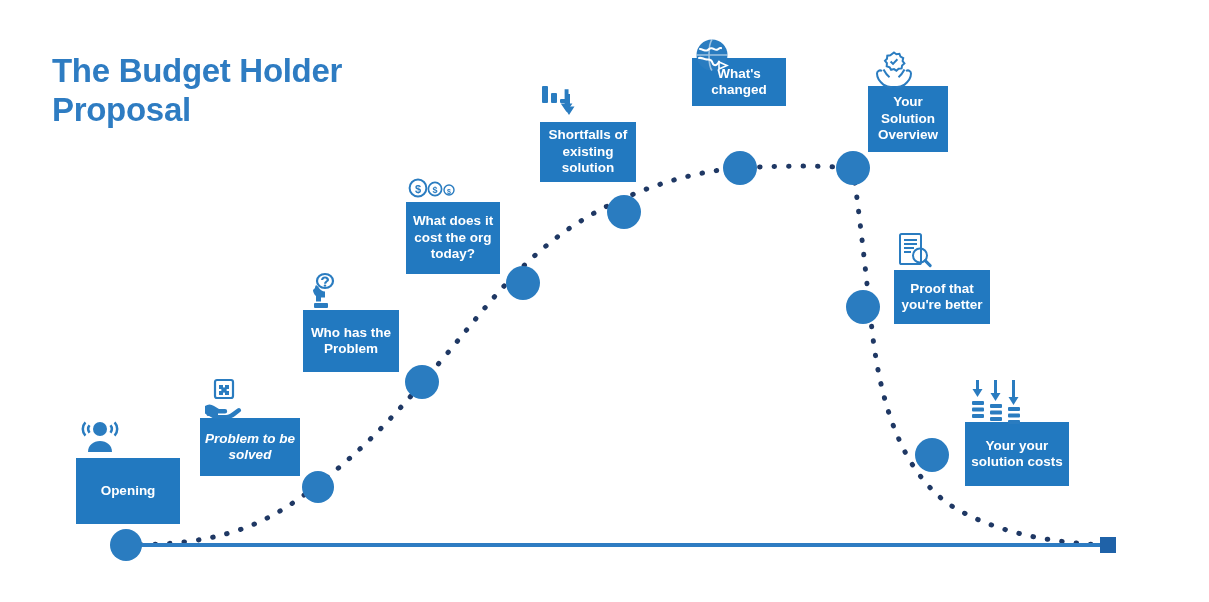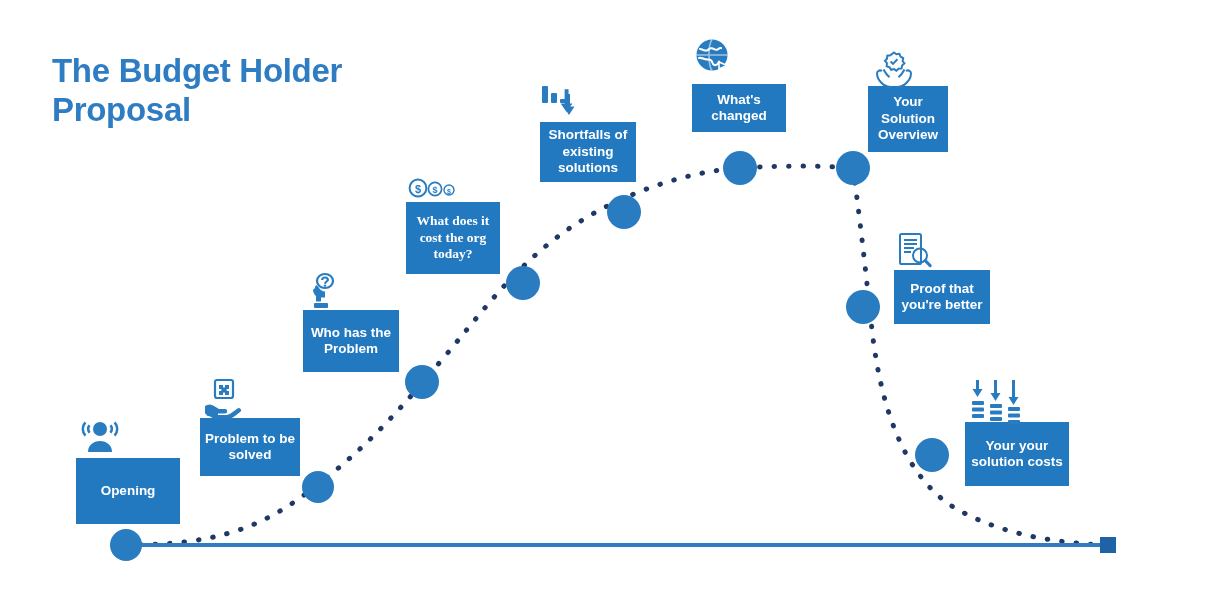--- a/index.html
+++ b/index.html
@@ -113,21 +113,21 @@
     <span class="icon" style="left:2px;top:0px;">
       <svg width="42" height="42" viewBox="0 0 42 42">
         <g fill="#2a7cc0">
           <rect x="13" y="2" width="18" height="18" rx="2" fill="none" stroke="#2a7cc0" stroke-width="2.2"></rect>
           <path d="M17 7h4v2.2a2 2 0 0 0 2 0V7h4v4h-2.2a2 2 0 0 0 0 2H27v4h-4v-2.2a2 2 0 0 0-2 0V17h-4v-4h2.2a2 2 0 0 0 0-2H17z"></path>
           <path d="M3 28c3-2 6-2 9 0l5 3h6a2.2 2.2 0 0 1 0 4.4h-7v1.6h8c2.5 0 4-.8 6-2.4l5.5-4.2a2.3 2.3 0 0 1 3.2 3.2L33 38c-2.5 2-4.6 2.6-8 2.6H14c-2.5 0-3.6-.5-5.6-1.8L3 35.4z"></path>
           <circle cx="6.2" cy="36.4" r="1.6"></circle>
         </g>
       </svg>
     </span>
-    <div class="box" style="margin-top:40px;width:100px;height:58px;">Problem to be solved</div>
+    <div class="box" style="margin-top:40px;width:100px;height:58px;font-style:italic;">Problem to be solved</div>
   </div>
 
   <div class="step" style="left:303px;top:272px;">
     <span class="icon" style="left:2px;top:0px;">
       <svg width="40" height="40" viewBox="0 0 40 40">
         <g fill="#2a7cc0">
           <path d="M12 9c0-4 3.5-7 8-7s8 3 8 7-3.5 7-8 7-8-3-8-7z" fill="none" stroke="#2a7cc0" stroke-width="2.2"></path>
           <path d="M20 4.5c2.4 0 4 1.4 4 3.2 0 2-2.7 2.2-2.7 4.1h-2.2c0-2.6 2.6-2.8 2.6-4 0-.8-.7-1.4-1.7-1.4s-1.8.7-1.8 1.7H16c0-2.1 1.7-3.6 4-3.6z"></path>
           <circle cx="20" cy="13.6" r="1.2"></circle>
           <path d="M10 16c0-1.6 1-3 1-3l2 1.6c2 3.4 4.4 5 7 5v6h-4v4H11v-5.5c-2-1.8-3-4.3-3-6.1z"></path>
@@ -146,50 +146,50 @@
           <circle cx="27" cy="13" r="6.6" stroke-width="1.7"></circle>
           <circle cx="41" cy="14" r="5" stroke-width="1.4"></circle>
         </g>
         <g fill="#2a7cc0" font-family="Liberation Sans, sans-serif" font-weight="bold" text-anchor="middle">
           <text x="10" y="16.5" font-size="11">$</text>
           <text x="27" y="17" font-size="9">$</text>
           <text x="41" y="17.5" font-size="7">$</text>
         </g>
       </svg>
     </span>
-    <div class="box" style="margin-top:26px;width:94px;height:72px;font-family:Liberation Serif, serif;">What does it cost the org today?</div>
+    <div class="box" style="margin-top:26px;width:94px;height:72px;">What does it cost the org today?</div>
   </div>
 
   <div class="step" style="left:540px;top:82px;">
     <span class="icon" style="left:0px;top:0px;">
       <svg width="46" height="42" viewBox="0 0 46 42">
         <g fill="#2a7cc0">
           <rect x="2" y="4" width="6" height="17" rx="1"></rect>
           <rect x="11" y="11" width="6" height="10" rx="1"></rect>
           <rect x="20" y="17" width="6" height="4" rx="1"></rect>
           <path d="M28 6v18h5l-7.5 11L18 24h5V6z" transform="translate(2,-2) scale(0.78) translate(6,6)"></path>
           <path d="M30 12v12.5h4.5L29 33l-5.5-8.5H28V12z"></path>
         </g>
       </svg>
     </span>
-    <div class="box" style="margin-top:40px;width:96px;height:60px;">Shortfalls of existing solutions</div>
+    <div class="box" style="margin-top:40px;width:96px;height:60px;">Shortfalls of existing solution</div>
   </div>
 
   <div class="step" style="left:692px;top:36px;">
     <span class="icon" style="left:0px;top:0px;">
       <svg width="42" height="42" viewBox="0 0 42 42">
         <g>
           <circle cx="20" cy="19" r="15.5" fill="#2a7cc0"></circle>
           <path d="M8 13c3 .5 5 2 7 1.5s2-2.5 4.5-2.2 3.5 2 5.5 1.4 2-2.2 4-1.6M7 22c2.5-.6 4 .8 6.5 1.3s3.5-.5 5.5 1 1 3.5 3 4.6 4-1.2 5-3.2" fill="none" stroke="#ffffff" stroke-width="2.1" stroke-linecap="round"></path>
           <path d="M20 3.5c-4 5-4 26 0 31M4.5 19h31" fill="none" stroke="#ffffff" stroke-width="1.6" opacity="0.55"></path>
           <path d="M27 26l8 3.5-8 3.5z" fill="#2a7cc0" stroke="#ffffff" stroke-width="1.6"></path>
         </g>
       </svg>
     </span>
-    <div class="box" style="margin-top:48px;width:94px;height:48px;">What's changed</div>
+    <div class="box" style="margin-top:22px;width:94px;height:48px;">What's changed</div>
   </div>
 
   <div class="step" style="left:868px;top:48px;">
     <span class="icon" style="left:4px;top:0px;">
       <svg width="44" height="42" viewBox="0 0 44 42">
         <g fill="none" stroke="#2a7cc0" stroke-width="2">
           <path d="M22 4.5l2.4 1.8 3-.5 1.1 2.8 2.7 1.4-.6 3 1.8 2.4-2.3 2-.5 3-3 .3-2.2 2-2.4-1.6-2.9.7-1.5-2.6-2.9-1 .2-3-1.9-2.3 2-2.2.3-3 3-.4z"></path>
           <path d="M18.6 13.5l2.4 2.4 4.4-4.6"></path>
           <path d="M10 23c-2.5-1.5-5 0-5 2.6 0 3.4 2.6 8 6.4 11 2.6 2 5.4 2.7 9 2.7"></path>
           <path d="M34 23c2.5-1.5 5 0 5 2.6 0 3.4-2.6 8-6.4 11-2.6 2-5.4 2.7-9 2.7"></path>

